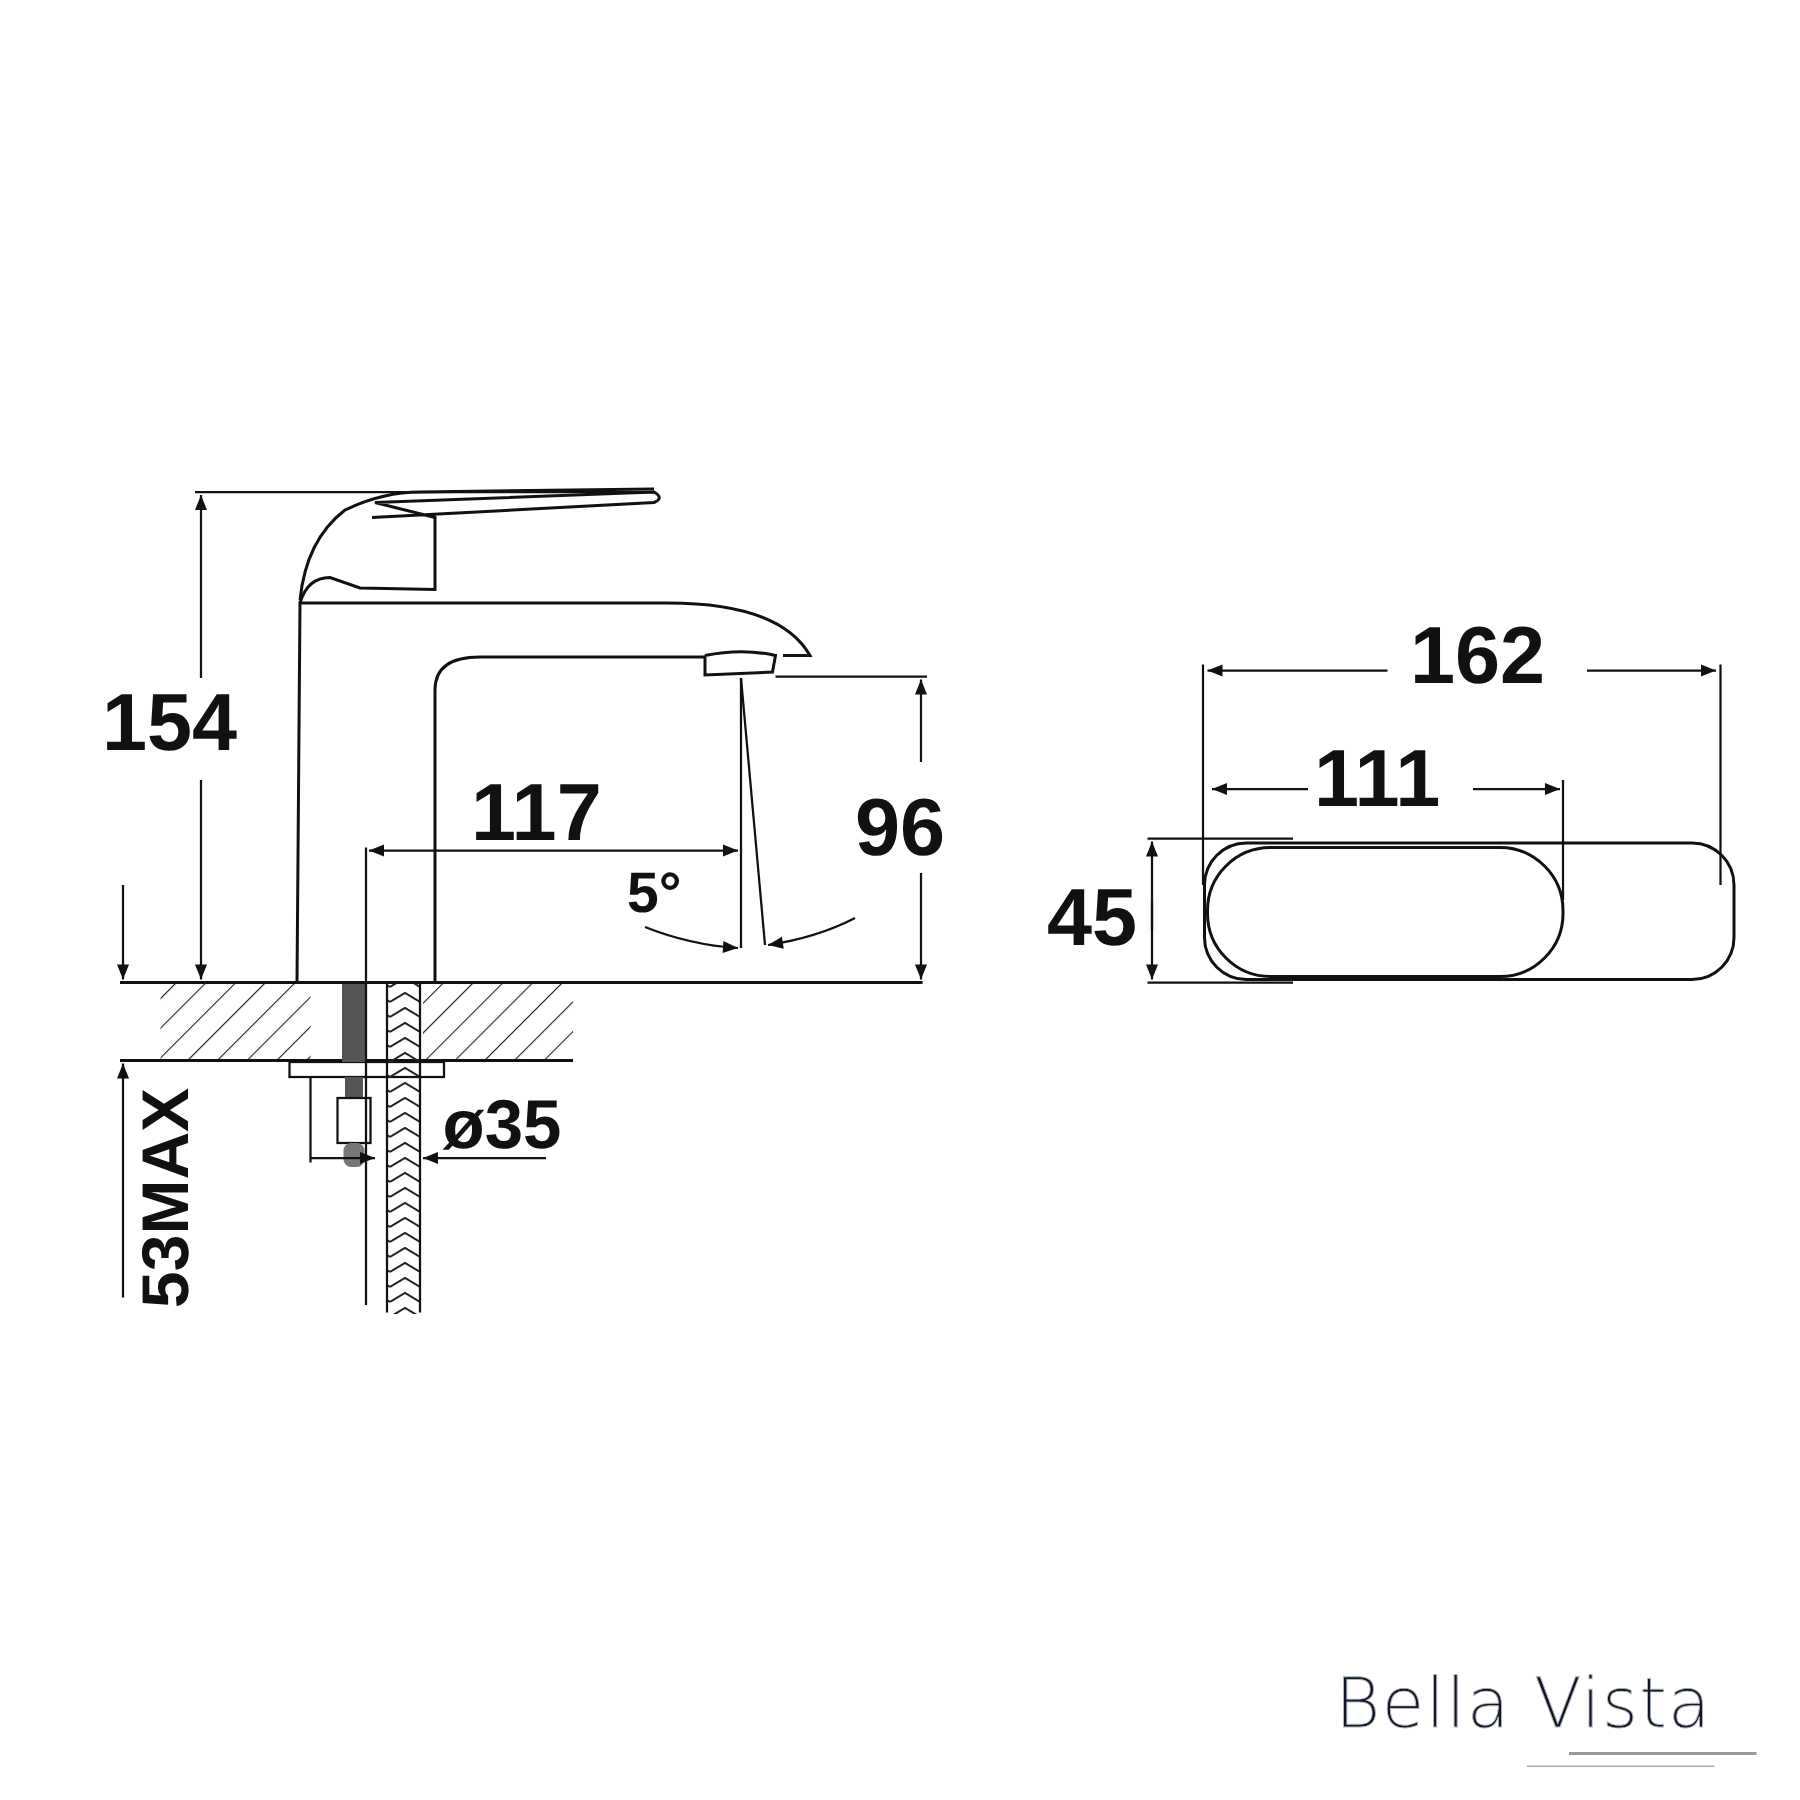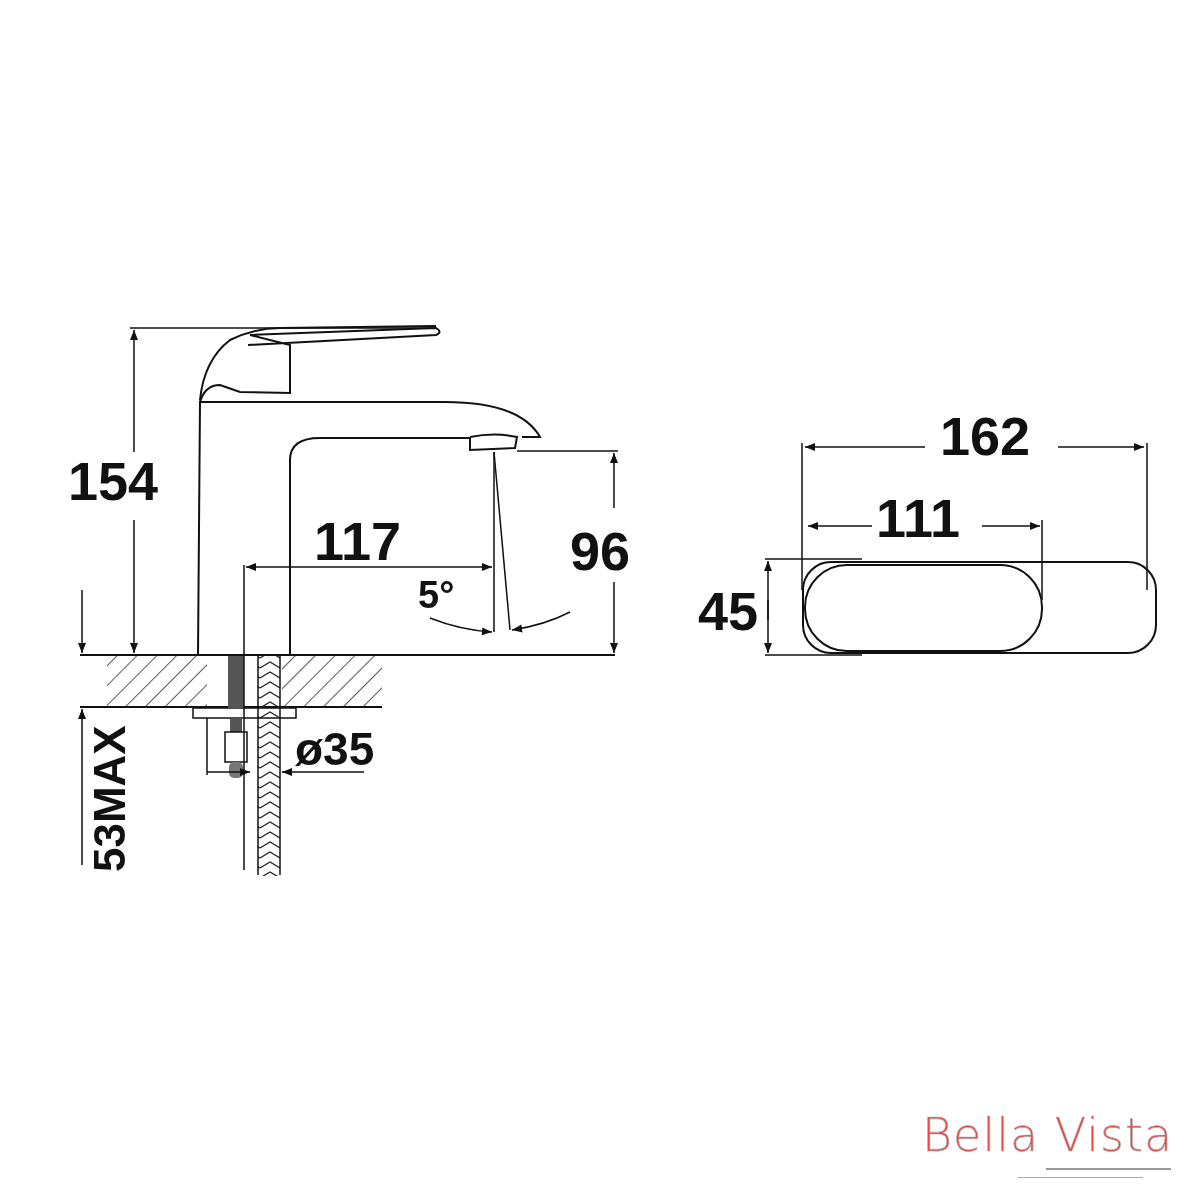--- a/index.html
+++ b/index.html
@@ -2,23 +2,23 @@
 <html><head>
   <meta charset="utf-8">
   <style>
     html, body { margin: 0; padding: 0; background: #ffffff; }
     body { width: 1200px; height: 1200px; position: relative; overflow: hidden; }
     svg { position: absolute; left: 0; top: 0; }
     .ln { stroke: #111; stroke-width: 2; fill: none; }
     .thin { stroke: #111; stroke-width: 1.5; fill: none; }
     .dim { font-family: "Liberation Sans", sans-serif; font-weight: 700; fill: #111; }
     .brand {
-      position: absolute; left: 922px; top: 1108px;
+      position: absolute; left: 890px; top: 1108px;
       font-family: "DejaVu Sans", sans-serif; font-weight: 200;
-      font-size: 46px; color: #ef4444; letter-spacing: 1px;
+      font-size: 46px; color: #0f172a; letter-spacing: 1px;
       -webkit-text-stroke: 0.6px #b5b5b5;
     }
     .brand-line1 { position: absolute; left: 1046px; top: 1168px; width: 125px; height: 2px; background: #999; }
     .brand-line2 { position: absolute; left: 1018px; top: 1177px; width: 125px; height: 1px; background: #aaa; }
   </style>
 </head>
 <body>
 
 <svg width="1200" height="1200" viewBox="0 0 1200 1200" xmlns="http://www.w3.org/2000/svg">
   <defs>

